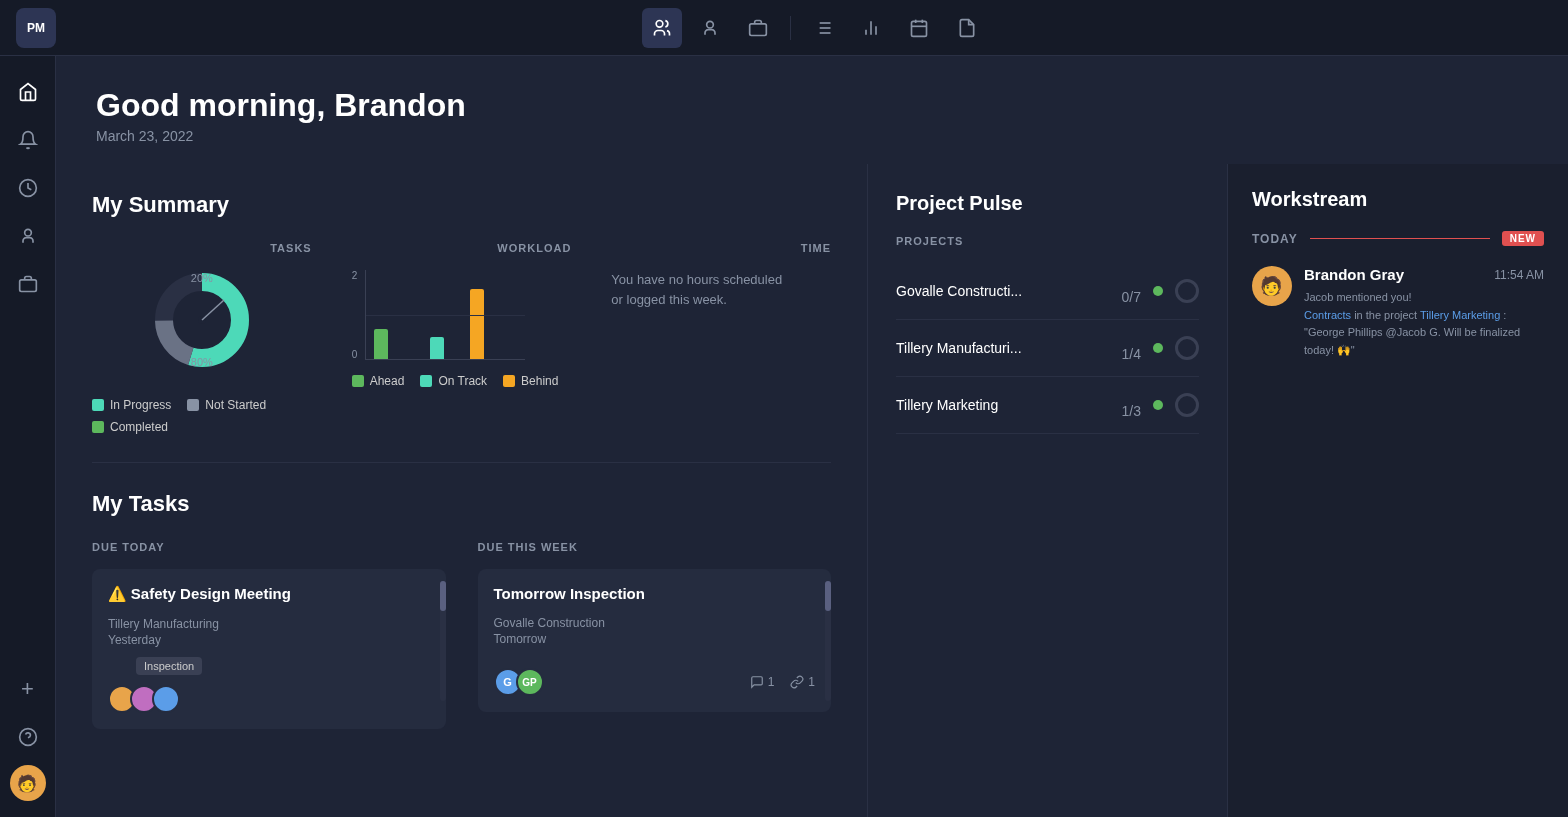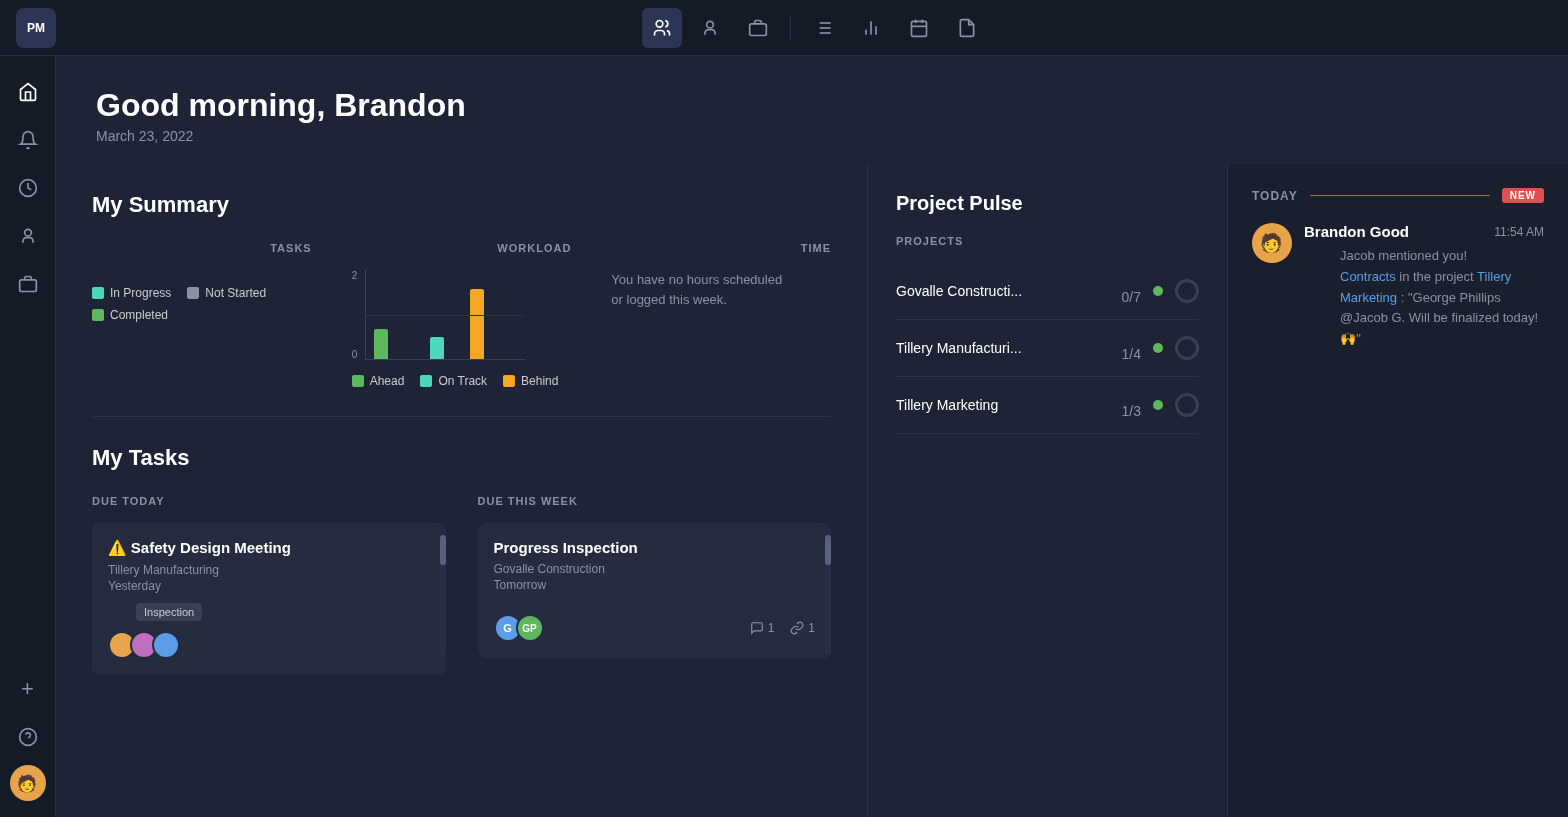--- a/index.html
+++ b/index.html
@@ -199,21 +199,21 @@
     .task-col-label {
       font-size: 11px; font-weight: 600; color: #8892a4; letter-spacing: 1px; text-transform: uppercase; margin-bottom: 16px;
     }
     .task-card {
       background: #252c3f;
       border-radius: 8px;
       padding: 16px;
       margin-bottom: 12px;
     }
     .task-title {
-      font-size: 15px; font-weight: 600; color: #fff; margin-bottom: 6px;
+      font-size: 15px; font-weight: 600; color: #fff; margin-bottom: 14px;
     }
     .task-sub {
       font-size: 12px; color: #8892a4; margin-bottom: 2px;
     }
     .task-tag {
       display: inline-block;
       background: #3a4054;
       border-radius: 4px;
       padding: 3px 8px;
       font-size: 11px; color: #ccc;
@@ -290,21 +290,21 @@
       display: flex; align-items: center; justify-content: center;
       font-size: 18px; flex-shrink: 0;
     }
     .workstream-body { flex: 1; }
     .workstream-header {
       display: flex; justify-content: space-between; align-items: center; margin-bottom: 6px;
     }
     .workstream-name { font-size: 15px; font-weight: 600; color: #fff; }
     .workstream-time { font-size: 12px; color: #8892a4; }
     .workstream-text {
-      font-size: 13px; color: #8892a4; line-height: 1.6; margin-left: 36px;
+      font-size: 11px; color: #8892a4; line-height: 1.6;
     }
     .workstream-link { color: #5b9de8; text-decoration: none; }
 
     
     ::-webkit-scrollbar { width: 4px; }
     ::-webkit-scrollbar-track { background: transparent; }
     ::-webkit-scrollbar-thumb { background: #3a4054; border-radius: 2px; }
   </style>
 </head>
 <body>
@@ -425,20 +425,35 @@
 
       <div class="left-panel" style="position:relative;">
 
         <div class="section-title">My Summary</div>
 
         <div class="summary-row">
 
           <div class="summary-block">
             <div class="summary-label">TASKS</div>
             <div class="pie-container">
+              <div class="pie-wrapper">
+                <span class="pie-pct-top">20%</span>
+                <svg width="100" height="100" viewBox="0 0 100 100">
+
+                  <circle cx="50" cy="50" r="38" fill="none" stroke="#2a3044" stroke-width="18"></circle>
+
+                  <circle cx="50" cy="50" r="38" fill="none" stroke="#4dd9b8" stroke-width="18" stroke-dasharray="190.3 238" stroke-dashoffset="59.7" transform="rotate(-90 50 50)"></circle>
+
+                  <circle cx="50" cy="50" r="38" fill="none" stroke="#6a7285" stroke-width="18" stroke-dasharray="47.6 238" stroke-dashoffset="-130.6" transform="rotate(-90 50 50)"></circle>
+
+                  <circle cx="50" cy="50" r="4" fill="#1e2436"></circle>
+                  <line x1="50" y1="50" x2="72" y2="30" stroke="#8892a4" stroke-width="1.5"></line>
+                </svg>
+                <span class="pie-pct-bottom">80%</span>
+              </div>
               <div class="legend">
                 <div class="legend-item">
                   <div class="legend-dot" style="background:#4dd9b8;"></div>
                   <span>In Progress</span>
                 </div>
                 <div class="legend-item">
                   <div class="legend-dot" style="background:#8892a4;"></div>
                   <span>Not Started</span>
                 </div>
                 <div class="legend-item">
@@ -523,21 +538,21 @@
             </div>
 
             <div style="position:absolute; right:0; top:40px; width:6px; height:120px; background:#2a3044; border-radius:3px;">
               <div style="width:6px; height:30px; background:#5a6080; border-radius:3px;"></div>
             </div>
           </div>
 
           <div class="task-col" style="position:relative;">
             <div class="task-col-label">DUE THIS WEEK</div>
             <div class="task-card">
-              <div class="task-title">Progress Inspection</div>
+              <div class="task-title">Tomorrow Inspection</div>
               <div class="task-sub">Govalle Construction</div>
               <div class="task-sub">Tomorrow</div>
               <div style="display:flex; justify-content:space-between; align-items:center; margin-top:12px;">
                 <div class="task-avatars">
                   <div class="task-avatar" style="background:#5b9de8; font-size:11px;">G</div>
                   <div class="task-avatar" style="background:#5db85d; font-size:10px;">GP</div>
                 </div>
                 <div class="task-meta">
                   <div class="task-meta-item">
                     <svg width="14" height="14" viewBox="0 0 24 24" fill="none" stroke="#8892a4" stroke-width="2">
@@ -585,32 +600,33 @@
         <div class="project-row">
           <span class="project-name">Tillery Marketing</span>
           <span class="project-count">1/3</span>
           <div class="project-status-dot" style="background:#5db85d;"></div>
           <div class="project-ring"></div>
         </div>
       </div>
 
       <div class="right-panel">
         <div class="workstream-panel">
+          <div class="workstream-title">Workstream</div>
 
           <div class="workstream-today-row">
             <span class="workstream-today-label">TODAY</span>
             <div class="workstream-line"></div>
             <span class="workstream-new-badge">NEW</span>
           </div>
 
           <div class="workstream-entry">
             <div class="workstream-avatar">🧑</div>
             <div class="workstream-body">
               <div class="workstream-header">
-                <span class="workstream-name">Brandon Good</span>
+                <span class="workstream-name">Brandon Gray</span>
                 <span class="workstream-time">11:54 AM</span>
               </div>
               <div class="workstream-text">
                 <span>Jacob mentioned you!</span>
                 <br>
                 <a class="workstream-link" href="#">Contracts</a>
                 <span> in the project </span>
                 <a class="workstream-link" href="#">Tillery Marketing</a>
                 <span>: "George Phillips @Jacob G. Will be finalized today! 🙌"</span>
               </div>

